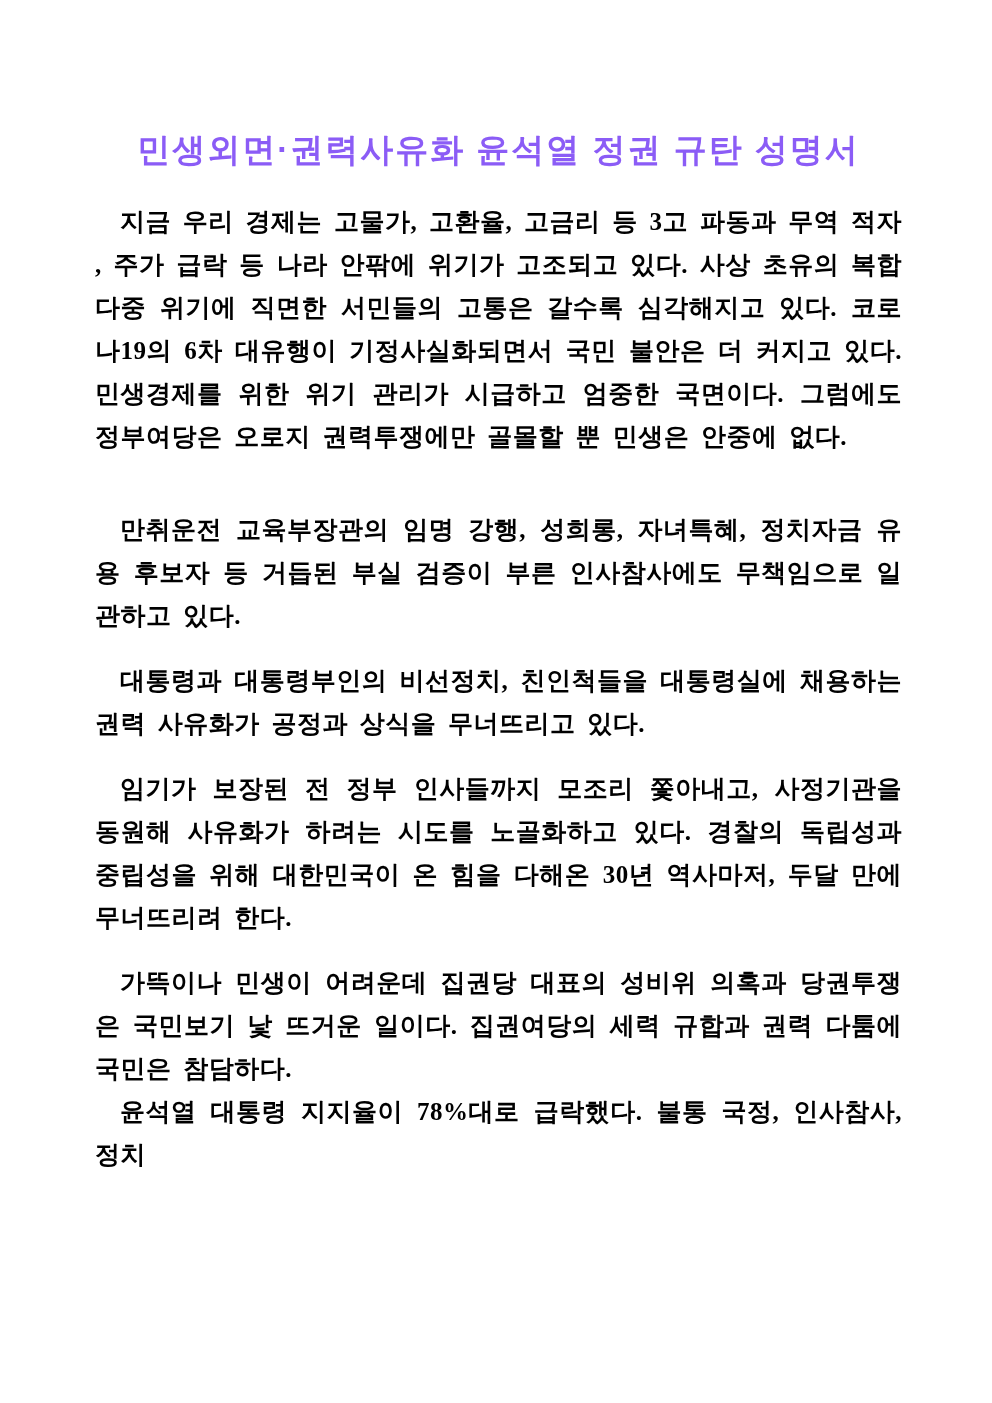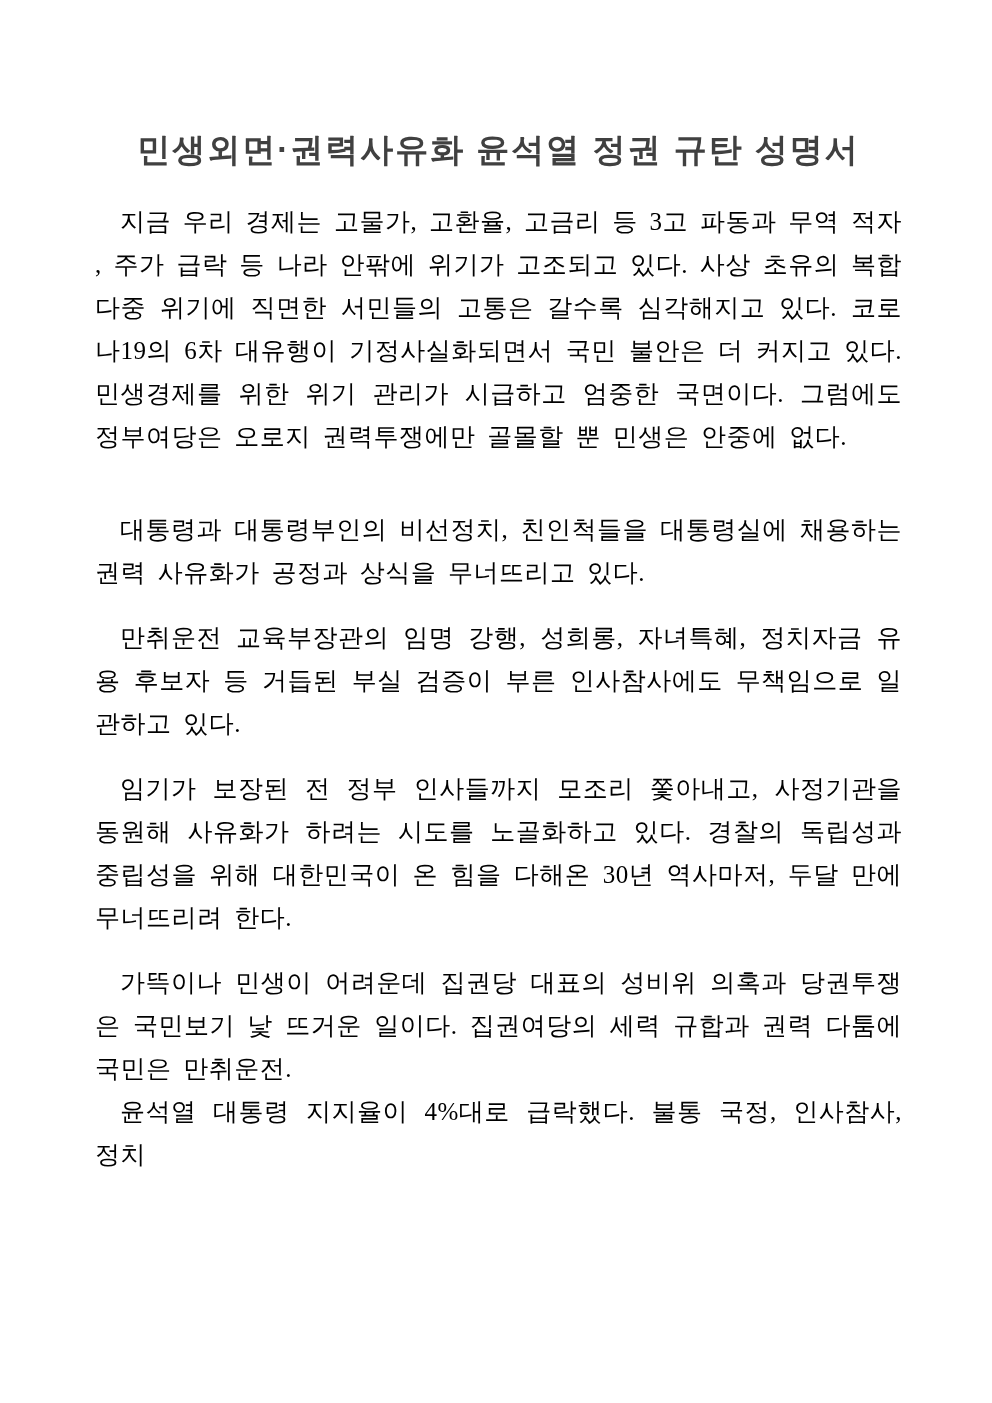--- a/index.html
+++ b/index.html
@@ -20,57 +20,58 @@
     font-family: "Liberation Serif", "DejaVu Serif", serif;
   }
 
   .doc-title {
     font-family: "Liberation Sans", "DejaVu Sans", sans-serif;
     font-weight: 800;
     font-size: 33px;
     line-height: 44px;
     letter-spacing: 2px;
     text-align: center;
-    color: #404040;
+    color: #8b5cf6;
     margin-bottom: 28px;
     white-space: nowrap;
   }
 
   .body-text p {
     font-size: 25px;
     line-height: 43px;
     letter-spacing: 0.5px;
     word-spacing: 5px;
     text-align: justify;
     text-indent: 25px;
     color: #000000;
     word-break: break-all;
     line-break: anywhere;
+    font-weight: bold;
   }
 
   
   .body-text p.after-gap-xl { margin-bottom: 50px; }
   .body-text p.after-gap    { margin-bottom: 22px; }
   .body-text p.after-none   { margin-bottom: 0; }
 </style>
 </head>
 <body>
 
 <div class="page">
 
   <h1 class="doc-title">민생외면·권력사유화 윤석열 정권 규탄 성명서</h1>
 
   <div class="body-text">
     <p class="after-gap-xl">지금 우리 경제는 고물가, 고환율, 고금리 등 3고 파동과 무역 적자, 주가 급락 등 나라 안팎에 위기가 고조되고 있다. 사상 초유의 복합다중 위기에 직면한 서민들의 고통은 갈수록 심각해지고 있다. 코로나19의 6차 대유행이 기정사실화되면서 국민 불안은 더 커지고 있다. 민생경제를 위한 위기 관리가 시급하고 엄중한 국면이다. 그럼에도 정부여당은 오로지 권력투쟁에만 골몰할 뿐 민생은 안중에 없다.</p>
 
+    <p class="after-gap">만취운전 교육부장관의 임명 강행, 성희롱, 자녀특혜, 정치자금 유용 후보자 등 거듭된 부실 검증이 부른 인사참사에도 무책임으로 일관하고 있다.</p>
+
     <p class="after-gap">대통령과 대통령부인의 비선정치, 친인척들을 대통령실에 채용하는 권력 사유화가 공정과 상식을 무너뜨리고 있다.</p>
-
-    <p class="after-gap">만취운전 교육부장관의 임명 강행, 성희롱, 자녀특혜, 정치자금 유용 후보자 등 거듭된 부실 검증이 부른 인사참사에도 무책임으로 일관하고 있다.</p>
 
 
     <p class="after-gap">임기가 보장된 전 정부 인사들까지 모조리 쫓아내고, 사정기관을 동원해 사유화가 하려는 시도를 노골화하고 있다. 경찰의 독립성과 중립성을 위해 대한민국이 온 힘을 다해온 30년 역사마저, 두달 만에 무너뜨리려 한다.</p>
 
-    <p class="after-none">가뜩이나 민생이 어려운데 집권당 대표의 성비위 의혹과 당권투쟁은 국민보기 낯 뜨거운 일이다. 집권여당의 세력 규합과 권력 다툼에 국민은 만취운전.</p>
+    <p class="after-none">가뜩이나 민생이 어려운데 집권당 대표의 성비위 의혹과 당권투쟁은 국민보기 낯 뜨거운 일이다. 집권여당의 세력 규합과 권력 다툼에 국민은 참담하다.</p>
 
-    <p class="after-none">윤석열 대통령 지지율이 4%대로 급락했다. 불통 국정, 인사참사, 정치</p>
+    <p class="after-none">윤석열 대통령 지지율이 78%대로 급락했다. 불통 국정, 인사참사, 정치</p>
   </div>
 
 </div>
 
 </body></html>

